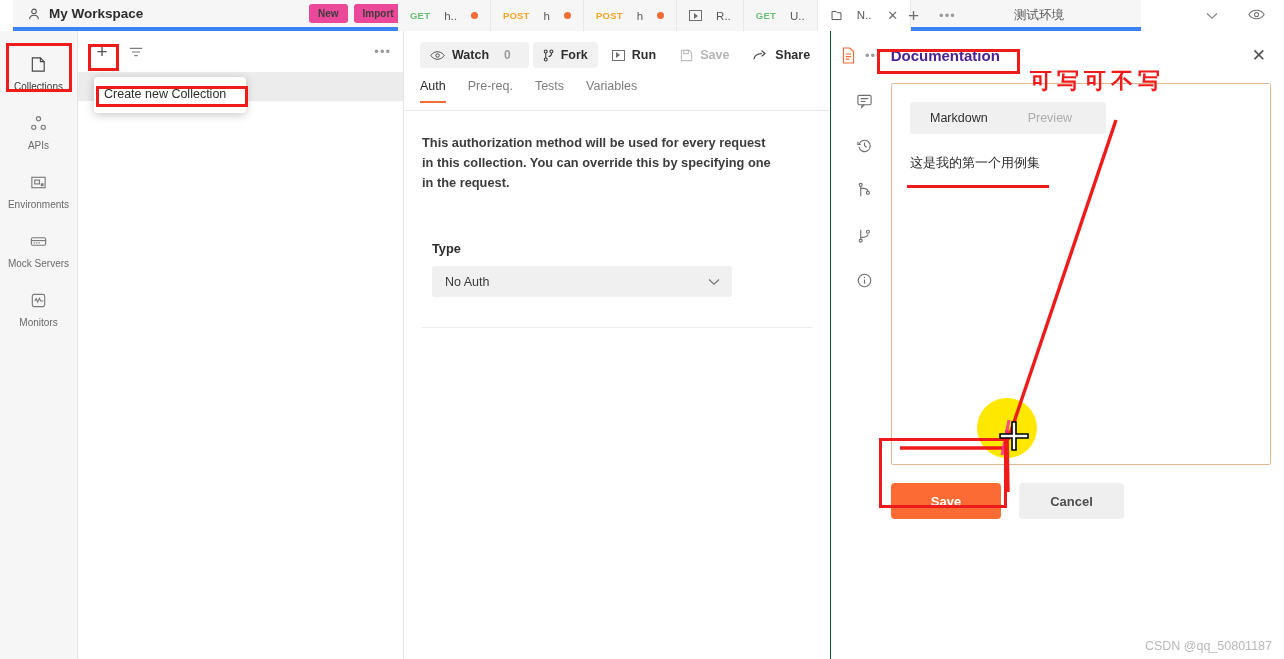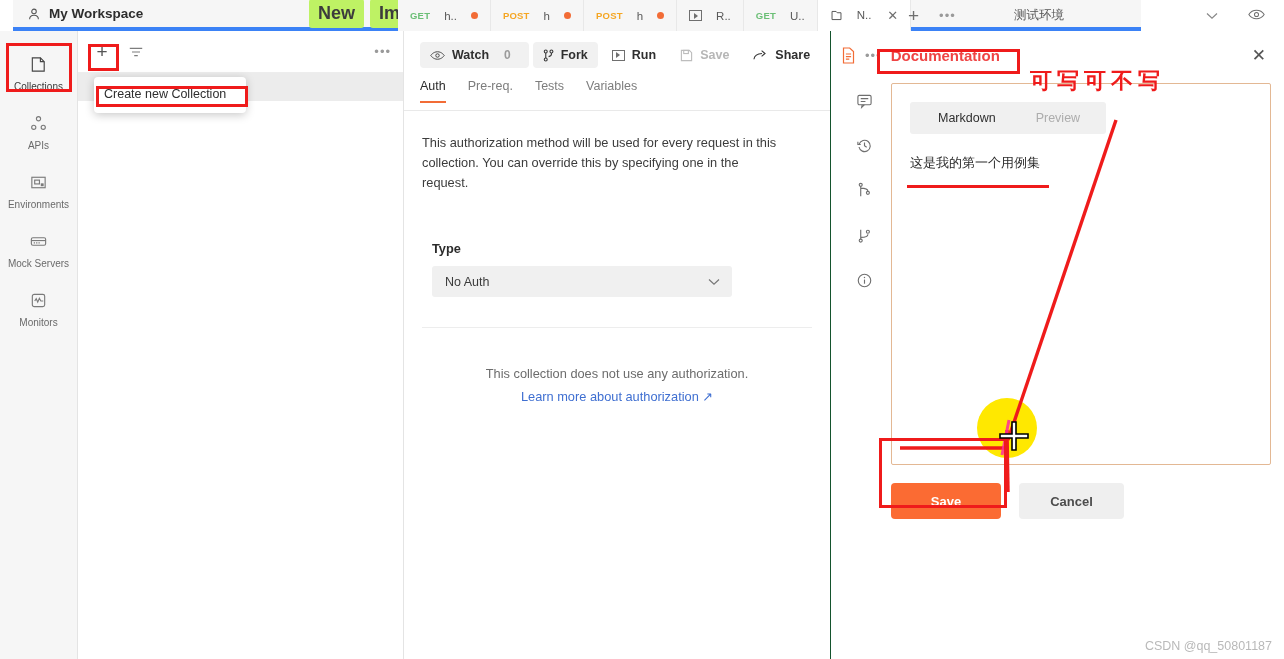--- a/index.html
+++ b/index.html
@@ -24,22 +24,22 @@
     display: flex; align-items: center;
   }
   .ws-block {
     display: flex; align-items: center; gap: 8px;
     padding-left: 14px; width: 290px; height: 31px;
   }
   .ws-title {
     font-size: 13.5px; color: #2d2d2d; font-weight: 600;
   }
   .topbtn {
-    font-size: 18px; color: #3c3c3c; font-weight: 600;
-    padding: 4px 9px; border-radius: 3px; background: #bef264;
+    font-size: 10px; color: #3c3c3c; font-weight: 600;
+    padding: 4px 9px; border-radius: 3px; background: #ec4899;
   }
   .topbtns { display: flex; gap: 6px; margin-left: 6px; }
 
   
   .tabstrip {
     position: absolute; left: 398px; top: 0; height: 31px;
     display: flex; align-items: stretch;
   }
   .tab {
     display: flex; align-items: center; gap: 14px;
@@ -141,20 +141,21 @@
   .watch-count { font-size: 12px; color: #9b9b9b; padding: 0 8px; }
   .tabs2 {
     display: flex; gap: 22px; padding: 0 0 0 16px;
     border-bottom: 1px solid #e9e9e9; height: 32px; align-items: flex-start;
   }
   .t2 { font-size: 12.5px; color: #7d7d7d; padding-bottom: 8px; }
   .t2.on { color: #2b2b2b; border-bottom: 2px solid #f26c36; }
   .auth-desc {
     padding: 22px 24px 0 18px; font-size: 12.8px; line-height: 20px; color: #3c3c3c;
     max-width: 400px;
+    font-weight: bold;
   }
   .type-label {
     margin: 48px 0 0 28px; font-size: 12.8px; font-weight: 700; color: #2b2b2b;
   }
   .type-select {
     margin: 10px 1px 0 28px; width: 300px; height: 31px;
     background: #f0f0f0; border-radius: 3px;
     display: flex; align-items: center; justify-content: space-between;
     padding: 0 12px 0 13px; font-size: 12.5px; color: #3b3b3b;
   }
@@ -166,36 +167,36 @@
 
   
   .docpanel {
     position: absolute; left: 831px; top: 31px; width: 453px; height: 628px;
     background: #ffffff;
   }
   .dochead {
     height: 48px; display: flex; align-items: center; gap: 9px;
     padding-left: 10px;
   }
-  .doc-title { font-size: 15px; font-weight: 700; color: #ef4444; }
+  .doc-title { font-size: 15px; font-weight: 700; color: #4c1d95; }
   .doc-close {
     position: absolute; right: 18px; top: 14px; color: #555; font-size: 17px;
   }
   .docrail {
     position: absolute; left: 10px; top: 62px; width: 46px;
     display: flex; flex-direction: column; align-items: center; gap: 28px;
     color: #6f6f6f;
   }
   .editor {
     position: absolute; left: 60px; top: 52px; width: 380px; height: 382px;
     border: 1.5px solid #e3b894; background: #ffffff; border-radius: 2px;
   }
   .mdtabs {
     margin: 18px 0 0 18px; width: 196px; height: 32px; background: #f0f0f0;
-    border-radius: 3px; display: flex; align-items: center; padding-left: 8px;
+    border-radius: 3px; display: flex; align-items: center;
   }
   .mdtab { font-size: 12.5px; padding: 0 20px; color: #2f2f2f; }
   .mdtab.off { color: #adadad; }
   .mdbody {
     margin: 20px 0 0 18px; font-size: 13px; color: #2b2b2b;
   }
   .savebar {
     position: absolute; left: 60px; top: 452px;
     display: flex; align-items: center; gap: 18px;
   }
@@ -443,24 +444,20 @@
       <span>No Auth</span>
       <span>
         <svg width="12" height="8" viewBox="0 0 12 8" fill="none" stroke="#777" stroke-width="1.2">
             <path d="M1 1.5 6 6.2 11 1.5"></path>
           </svg>
       </span>
     </div>
 
     <div class="hr"></div>
 
-    <div class="noauth">
-      <span>This collection does not use any authorization.</span>
-      <a href="#"><span>Learn more about authorization</span> <span>↗</span></a>
-    </div>
   </div>
 
   <div class="docpanel">
     <div class="dochead">
       <span>
         <svg width="15" height="17" viewBox="0 0 14 17" fill="none" stroke="#f26c36" stroke-width="1.2">
           <path d="M2 1h6.2L12 4.6V16H2z"></path>
             <path d="M4.4 7h5.2M4.4 9.6h5.2M4.4 12.2h3.4"></path>
         </svg>
       </span>

